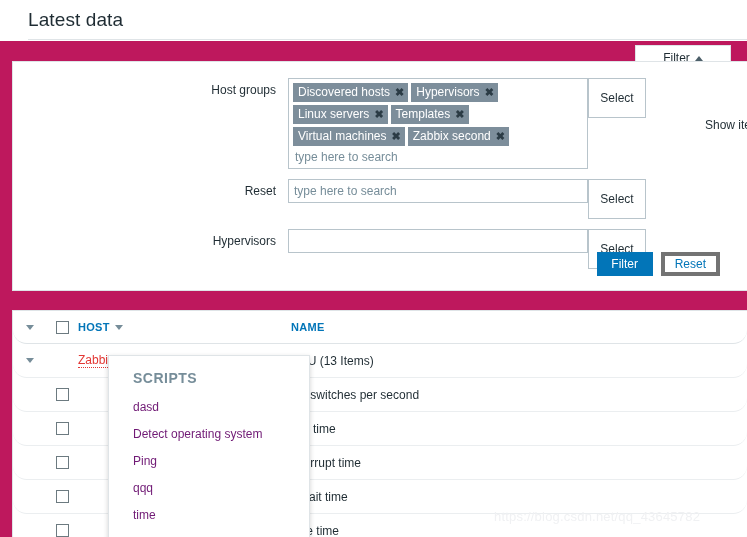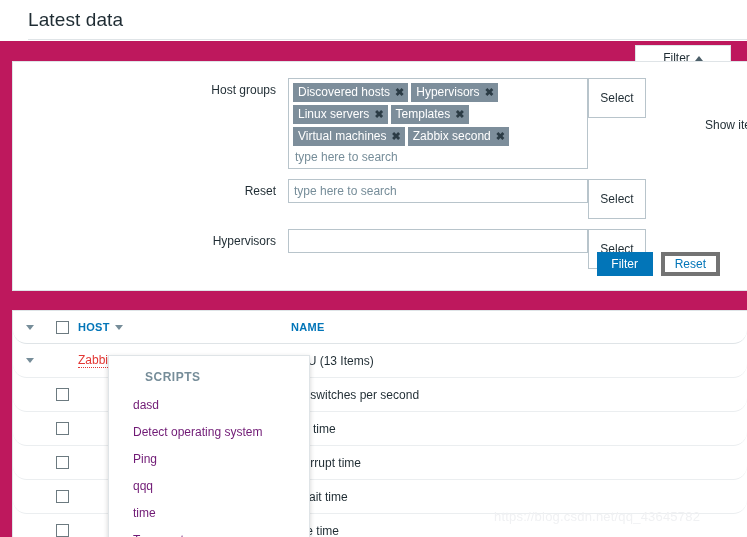--- a/index.html
+++ b/index.html
@@ -308,26 +308,25 @@
     width: 202px;
     background: #ffffff;
     border: 1px solid #dfe4e7;
     box-shadow: 0 2px 5px rgba(0,0,0,0.18);
     padding: 9px 0 8px 0;
     box-sizing: border-box;
     z-index: 50;
   }
   .menu-section {
     color: #768d99;
-    font-size: 12px;
+    font-size: 14px;
     font-weight: bold;
     letter-spacing: 0.5px;
     text-transform: uppercase;
     padding: 5px 0 8px 24px;
-    margin-left: 12px;
   }
   .menu-item {
     font-size: 12px;
     color: #701a75;
     padding: 6px 0 7px 24px;
     cursor: pointer;
     white-space: nowrap;
   }
 
   

